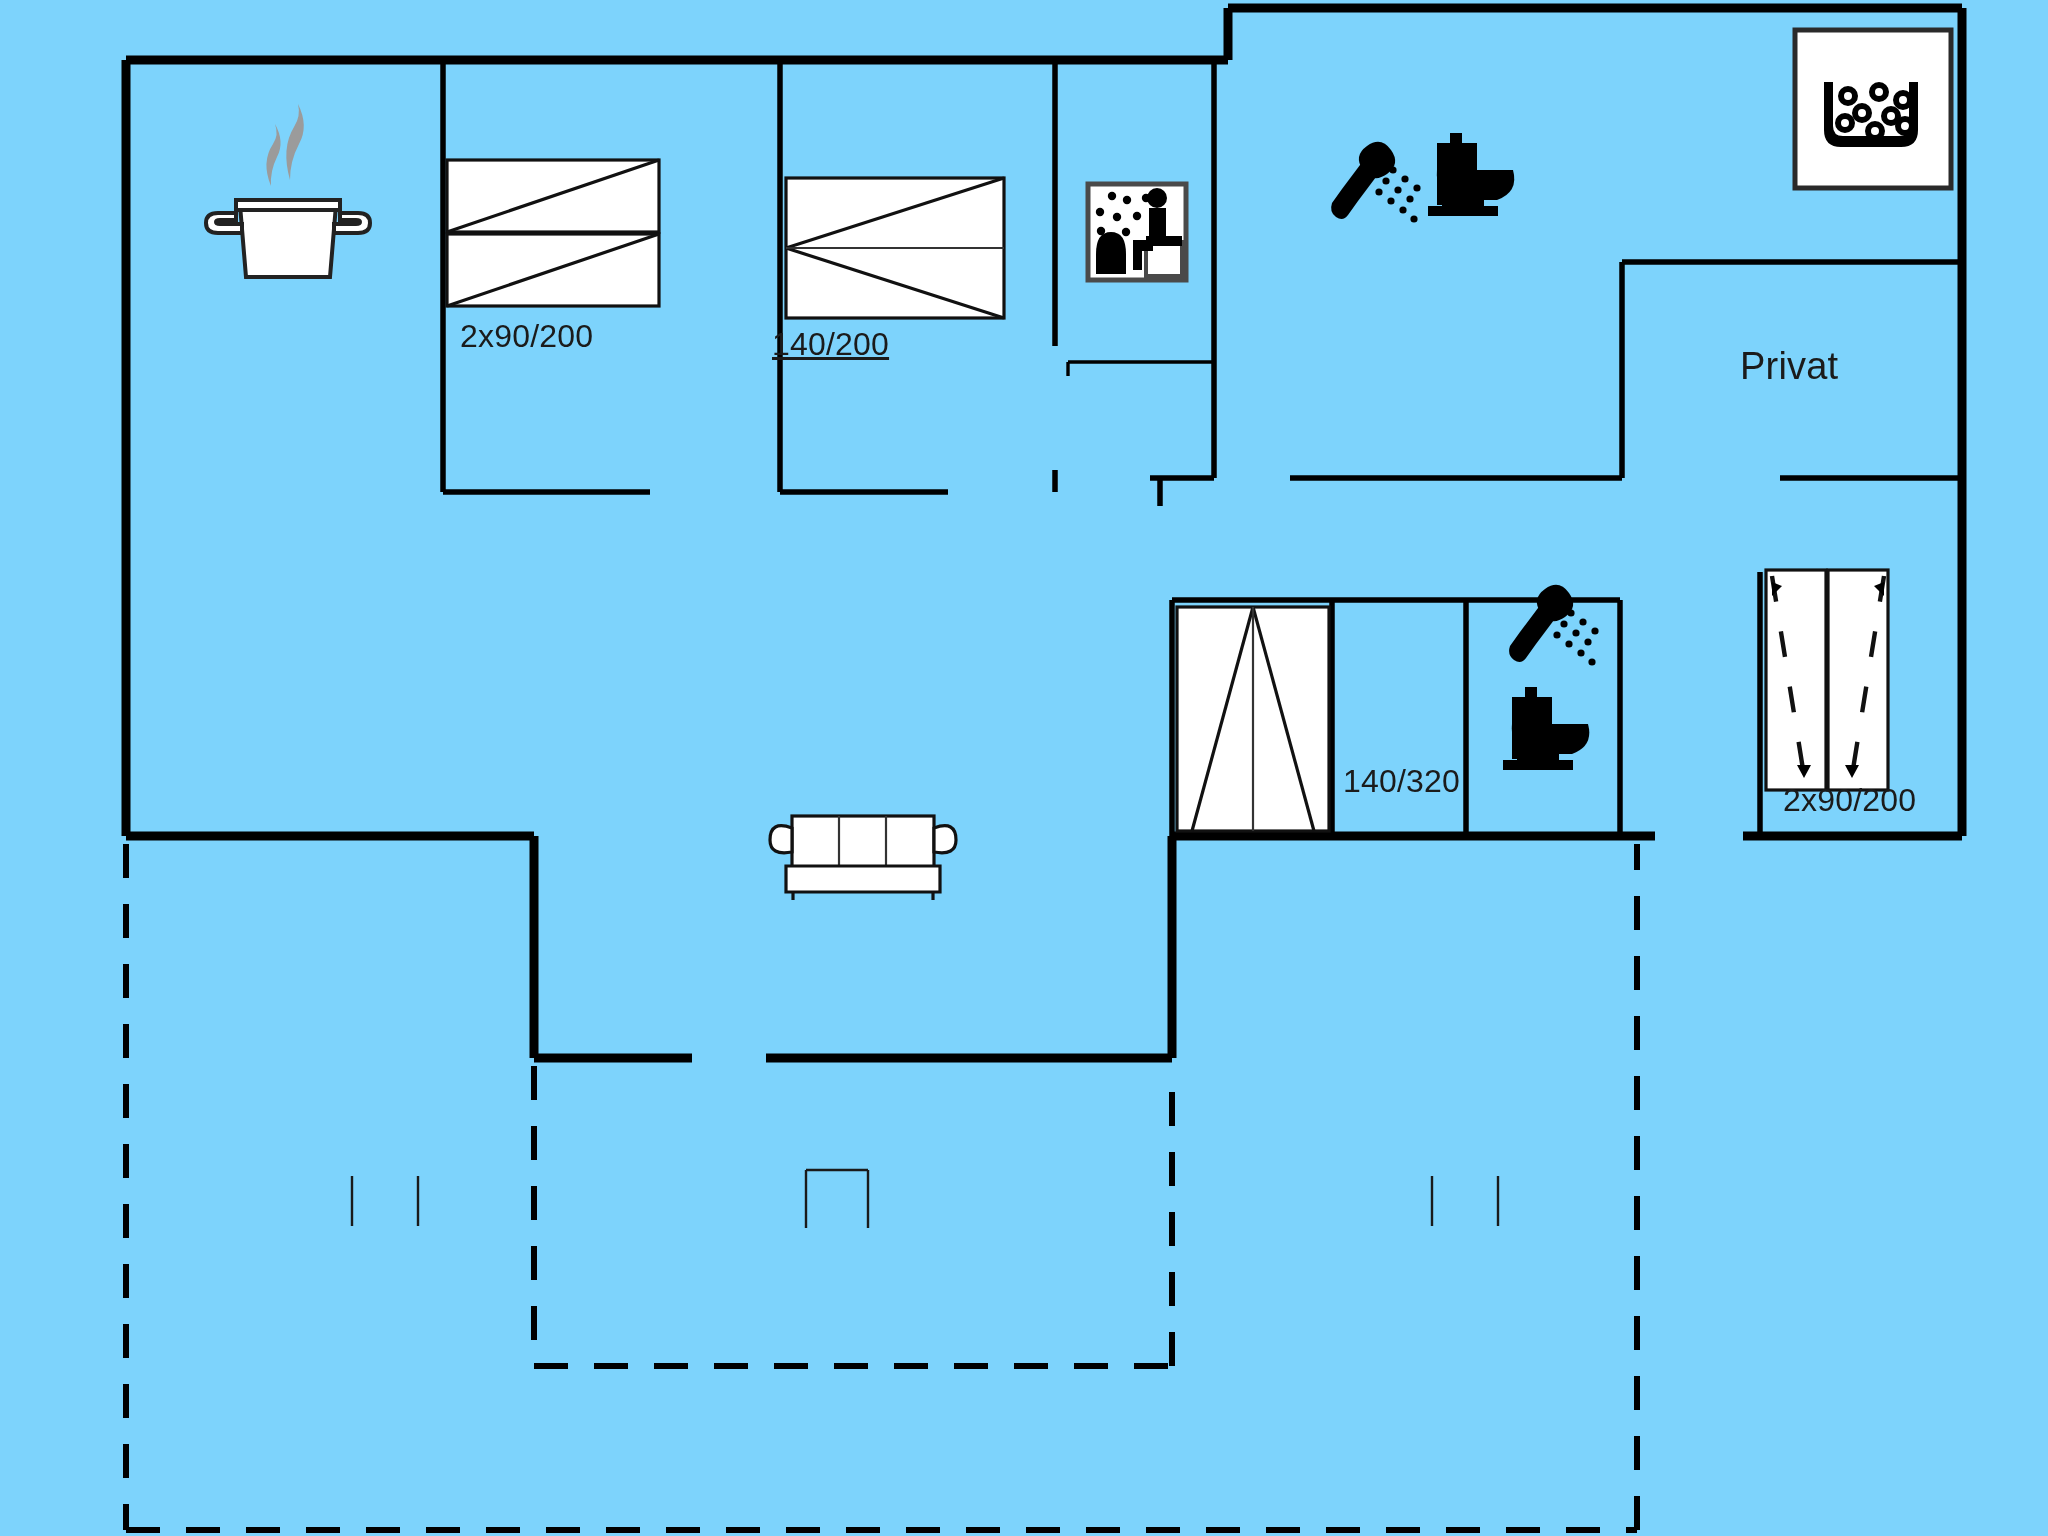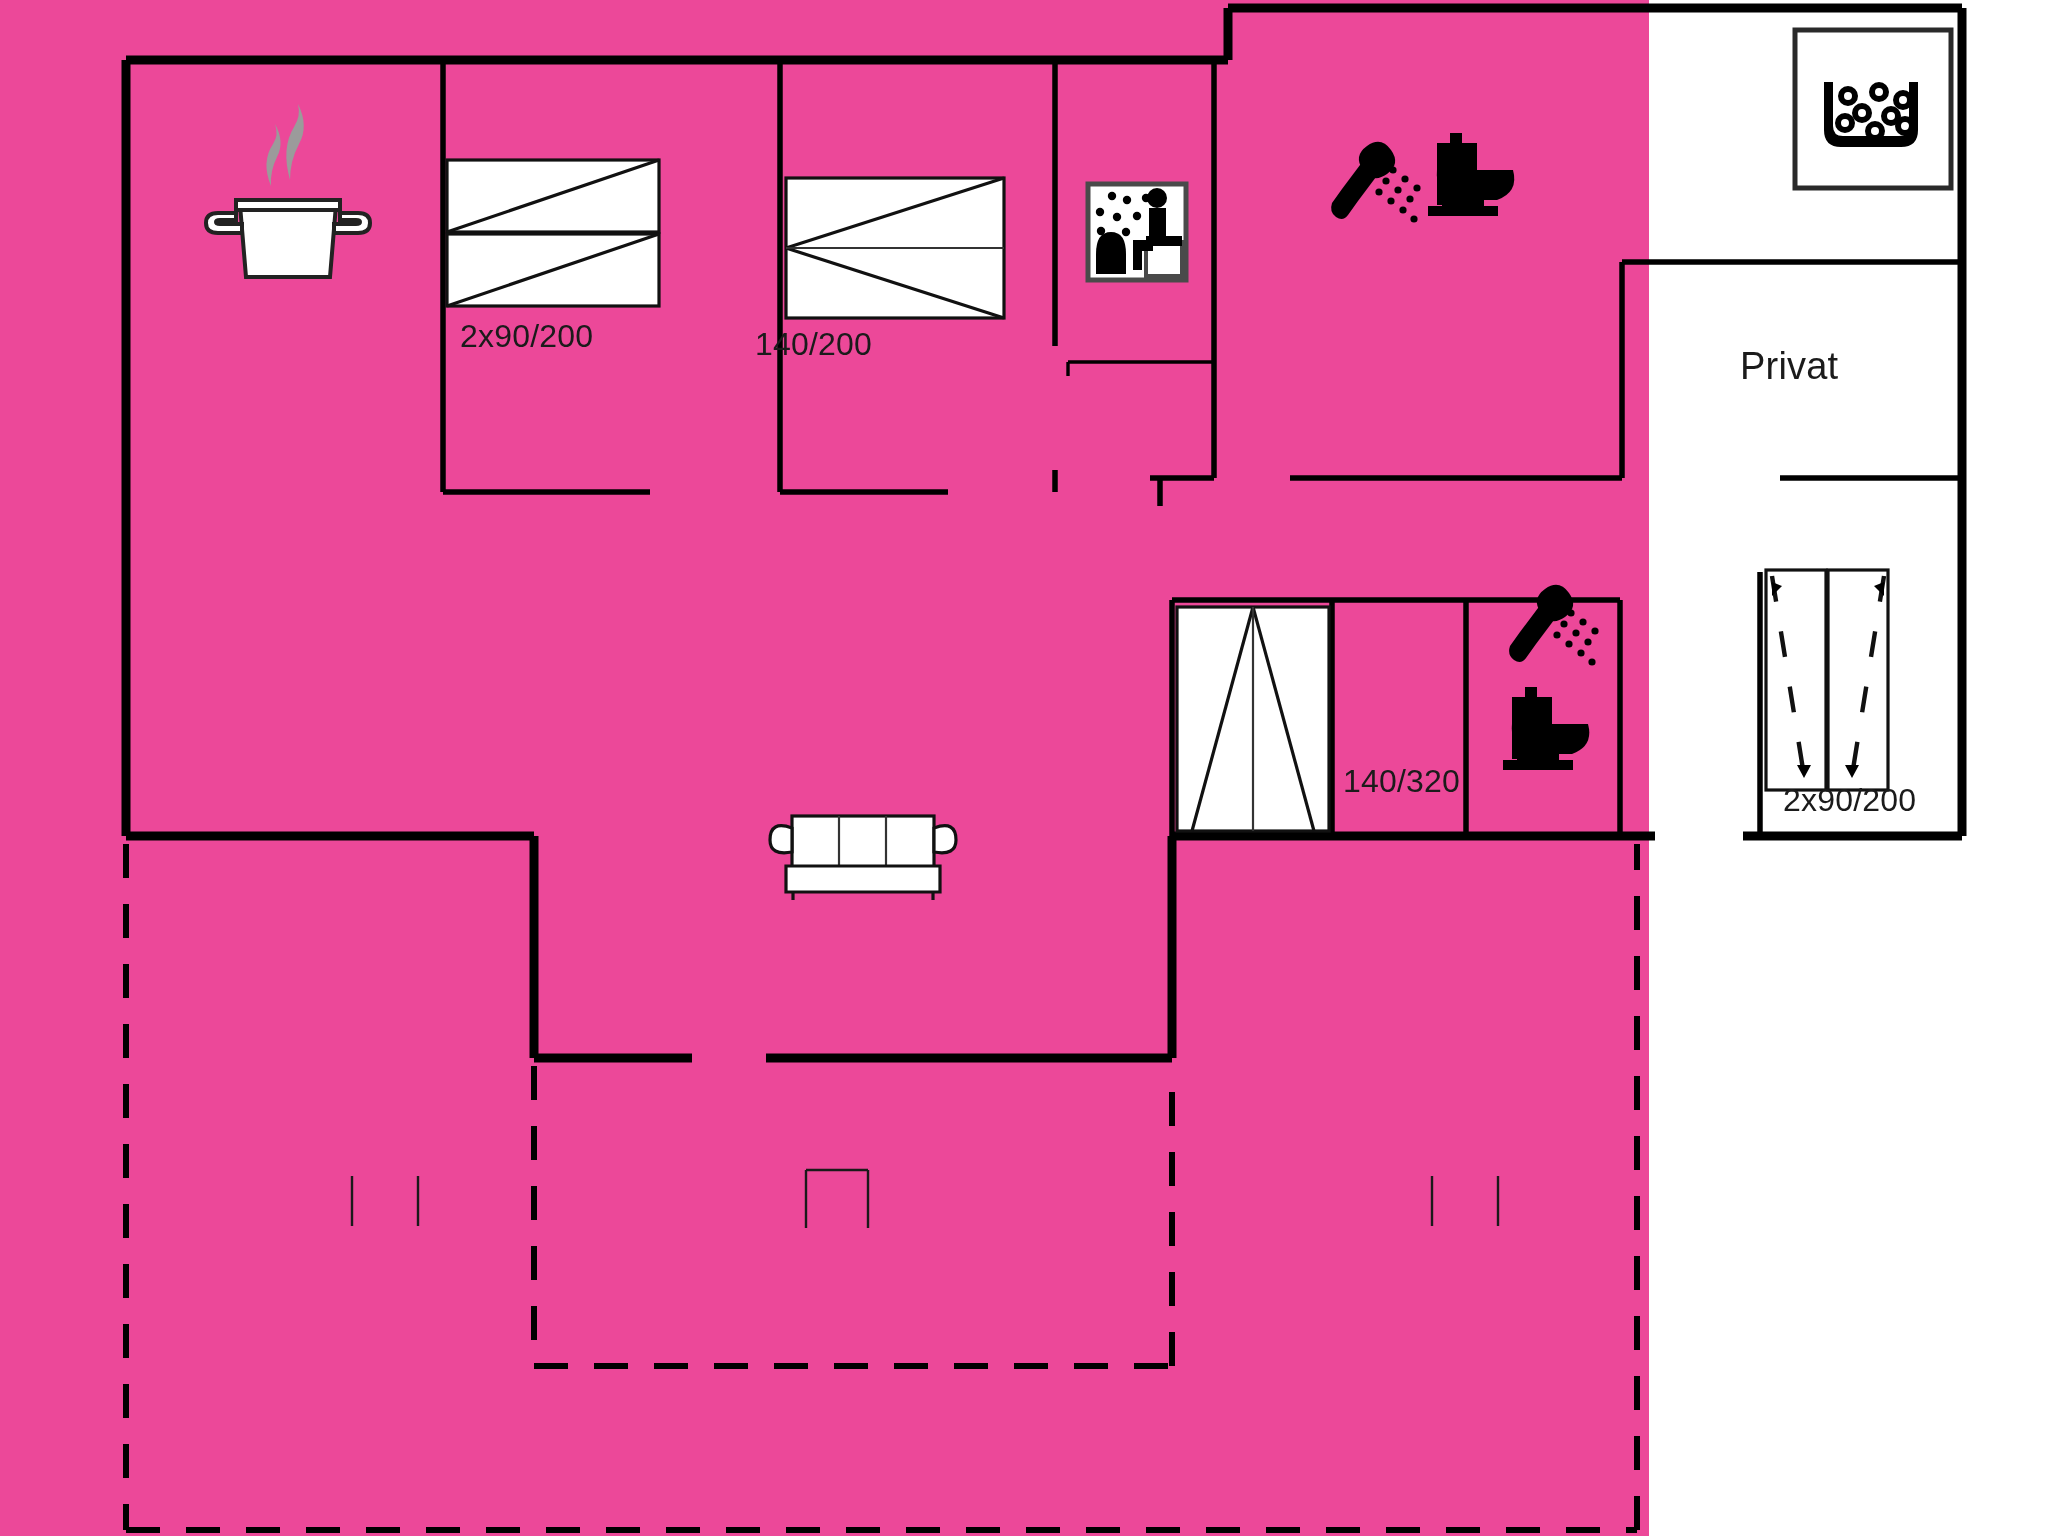--- a/index.html
+++ b/index.html
@@ -9,23 +9,23 @@
     background: #ffffff;
   }
   body {
     width: 2048px;
     height: 1536px;
     font-family: "Liberation Sans", sans-serif;
     overflow: hidden;
   }
   #plan-root {
     position: relative;
-    width: 1649px;
+    width: 2048px;
     height: 1536px;
-    background: #ec4899;
+    background: #7dd3fc;
   }
   #floorplan-svg {
     position: absolute;
     top: 0;
     left: 0;
     width: 2048px;
     height: 1536px;
     display: block;
   }
   .wall-outer   { stroke: #000; stroke-width: 9;  fill: none; stroke-linecap: butt; }
@@ -291,21 +291,21 @@
 
       <path class="wall-hair" d="M 806 1170 L 806 1228"></path>
       <path class="wall-hair" d="M 806 1170 L 868 1170"></path>
       <path class="wall-hair" d="M 868 1170 L 868 1228"></path>
     </g>
 
   </svg>
 
   <div class="label" style="left:460px; top:318px;">2x90/200</div>
 
-  <div class="label" style="left:755px; top:326px;">140/200</div>
+  <div class="label" style="left:772px; top:326px;text-decoration:underline;">140/200</div>
 
   <div class="label label-privat" style="left:1740px; top:345px;">Privat</div>
 
   <div class="label" style="left:1343px; top:763px;">140/320</div>
 
   <div class="label" style="left:1783px; top:782px;">2x90/200</div>
 
 </div>
 
 </body></html>

